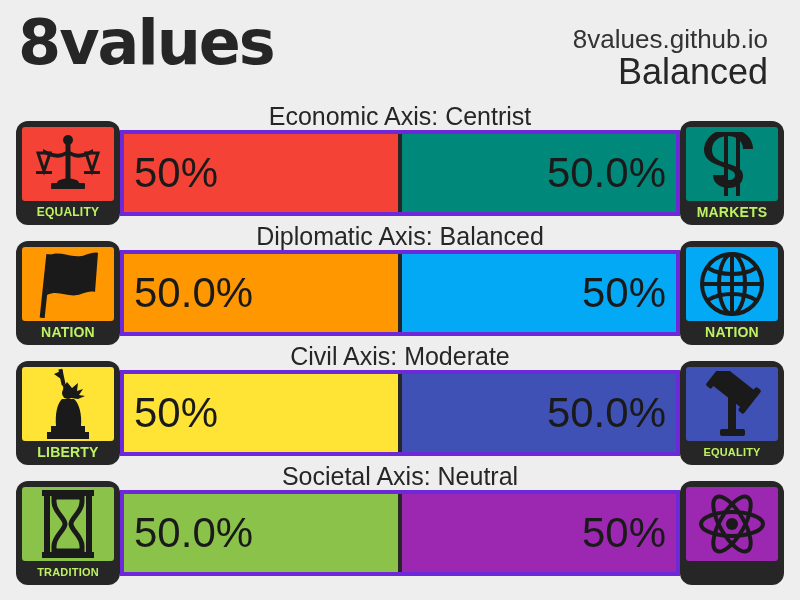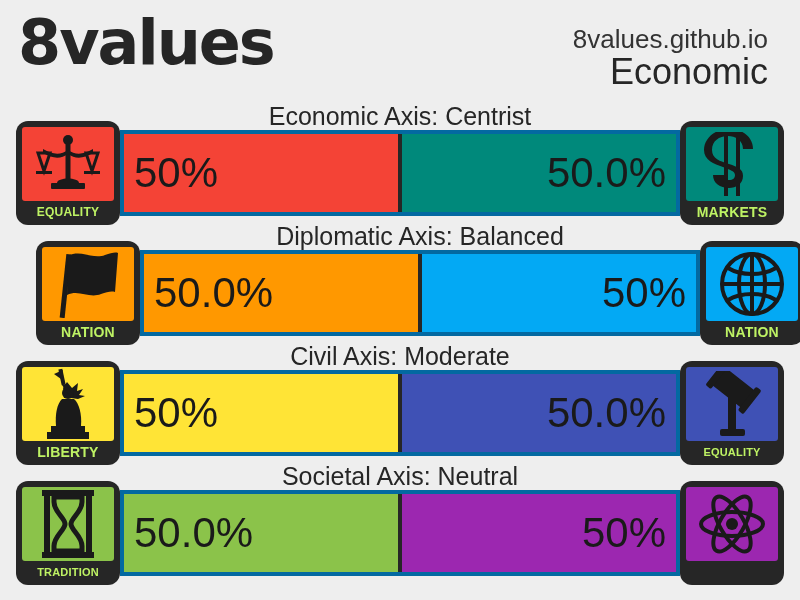--- a/index.html
+++ b/index.html
@@ -74,21 +74,21 @@
     line-height: 26px;
     color: #262626;
   }
   .bar-track {
     position: absolute;
     left: 120px;
     top: 27px;
     width: 560px;
     height: 86px;
     background: #262626;
-    border: 4px solid #0369a1;
+    border: 4px solid #6d28d9;
     box-sizing: border-box;
     display: flex;
   }
   .bar-left, .bar-right {
     position: relative;
     height: 100%;
     display: flex;
     align-items: center;
     box-sizing: border-box;
   }
@@ -148,21 +148,21 @@
   }
   .side-label.small { font-size: 12px; }
   .side-label.xsmall { font-size: 11px; }
 </style>
 </head>
 <body>
 
 <div id="header">
   <div id="brand">8values</div>
   <div id="site-url">8values.github.io</div>
-  <div id="ideology">Economic</div>
+  <div id="ideology">Balanced</div>
 </div>
 
 <div id="axes-container">
     <div class="axis-row" style="top: 103px;">
     <div class="axis-title">Economic Axis: Centrist</div>
 
     <div class="bar-track">
       <div class="bar-left" style="width:50%;background:#f44336;">
         <span class="bar-pct">50%</span>
       </div>
@@ -196,21 +196,21 @@
             <g fill="#1a1a1a">
       <rect x="21" y="0" width="4" height="64"></rect>
               <rect x="33" y="0" width="4" height="64"></rect>
       <path d="M40 17 C40 8 32 4 25 4 C16 4 9 9 9 18 C9 27 17 29 26 32 C35 35 40 37 40 44 C40 52 33 56 26 56 C17 56 10 51 10 43 L21 43 C21 47 23 48 26 48 C30 48 32 46 32 43 C32 39 27 38 20 35 C11 32 1 28 1 18 C1 7 11 -3 26 -3 C41 -3 50 6 50 17 Z"></path>
     </g>
           </svg>
         </div>
       <div class="side-label">MARKETS</div>
     </div>
   </div>
-    <div class="axis-row" style="top: 223px; margin-left: 20px;">
+    <div class="axis-row" style="top: 223px;">
     <div class="axis-title">Diplomatic Axis: Balanced</div>
 
     <div class="bar-track">
       <div class="bar-left" style="width:50%;background:#ff9800;">
         <span class="bar-pct">50.0%</span>
       </div>
       <div class="bar-right" style="width:50%;background:#03a9f4;">
         <span class="bar-pct">50%</span>
       </div>
     </div>

